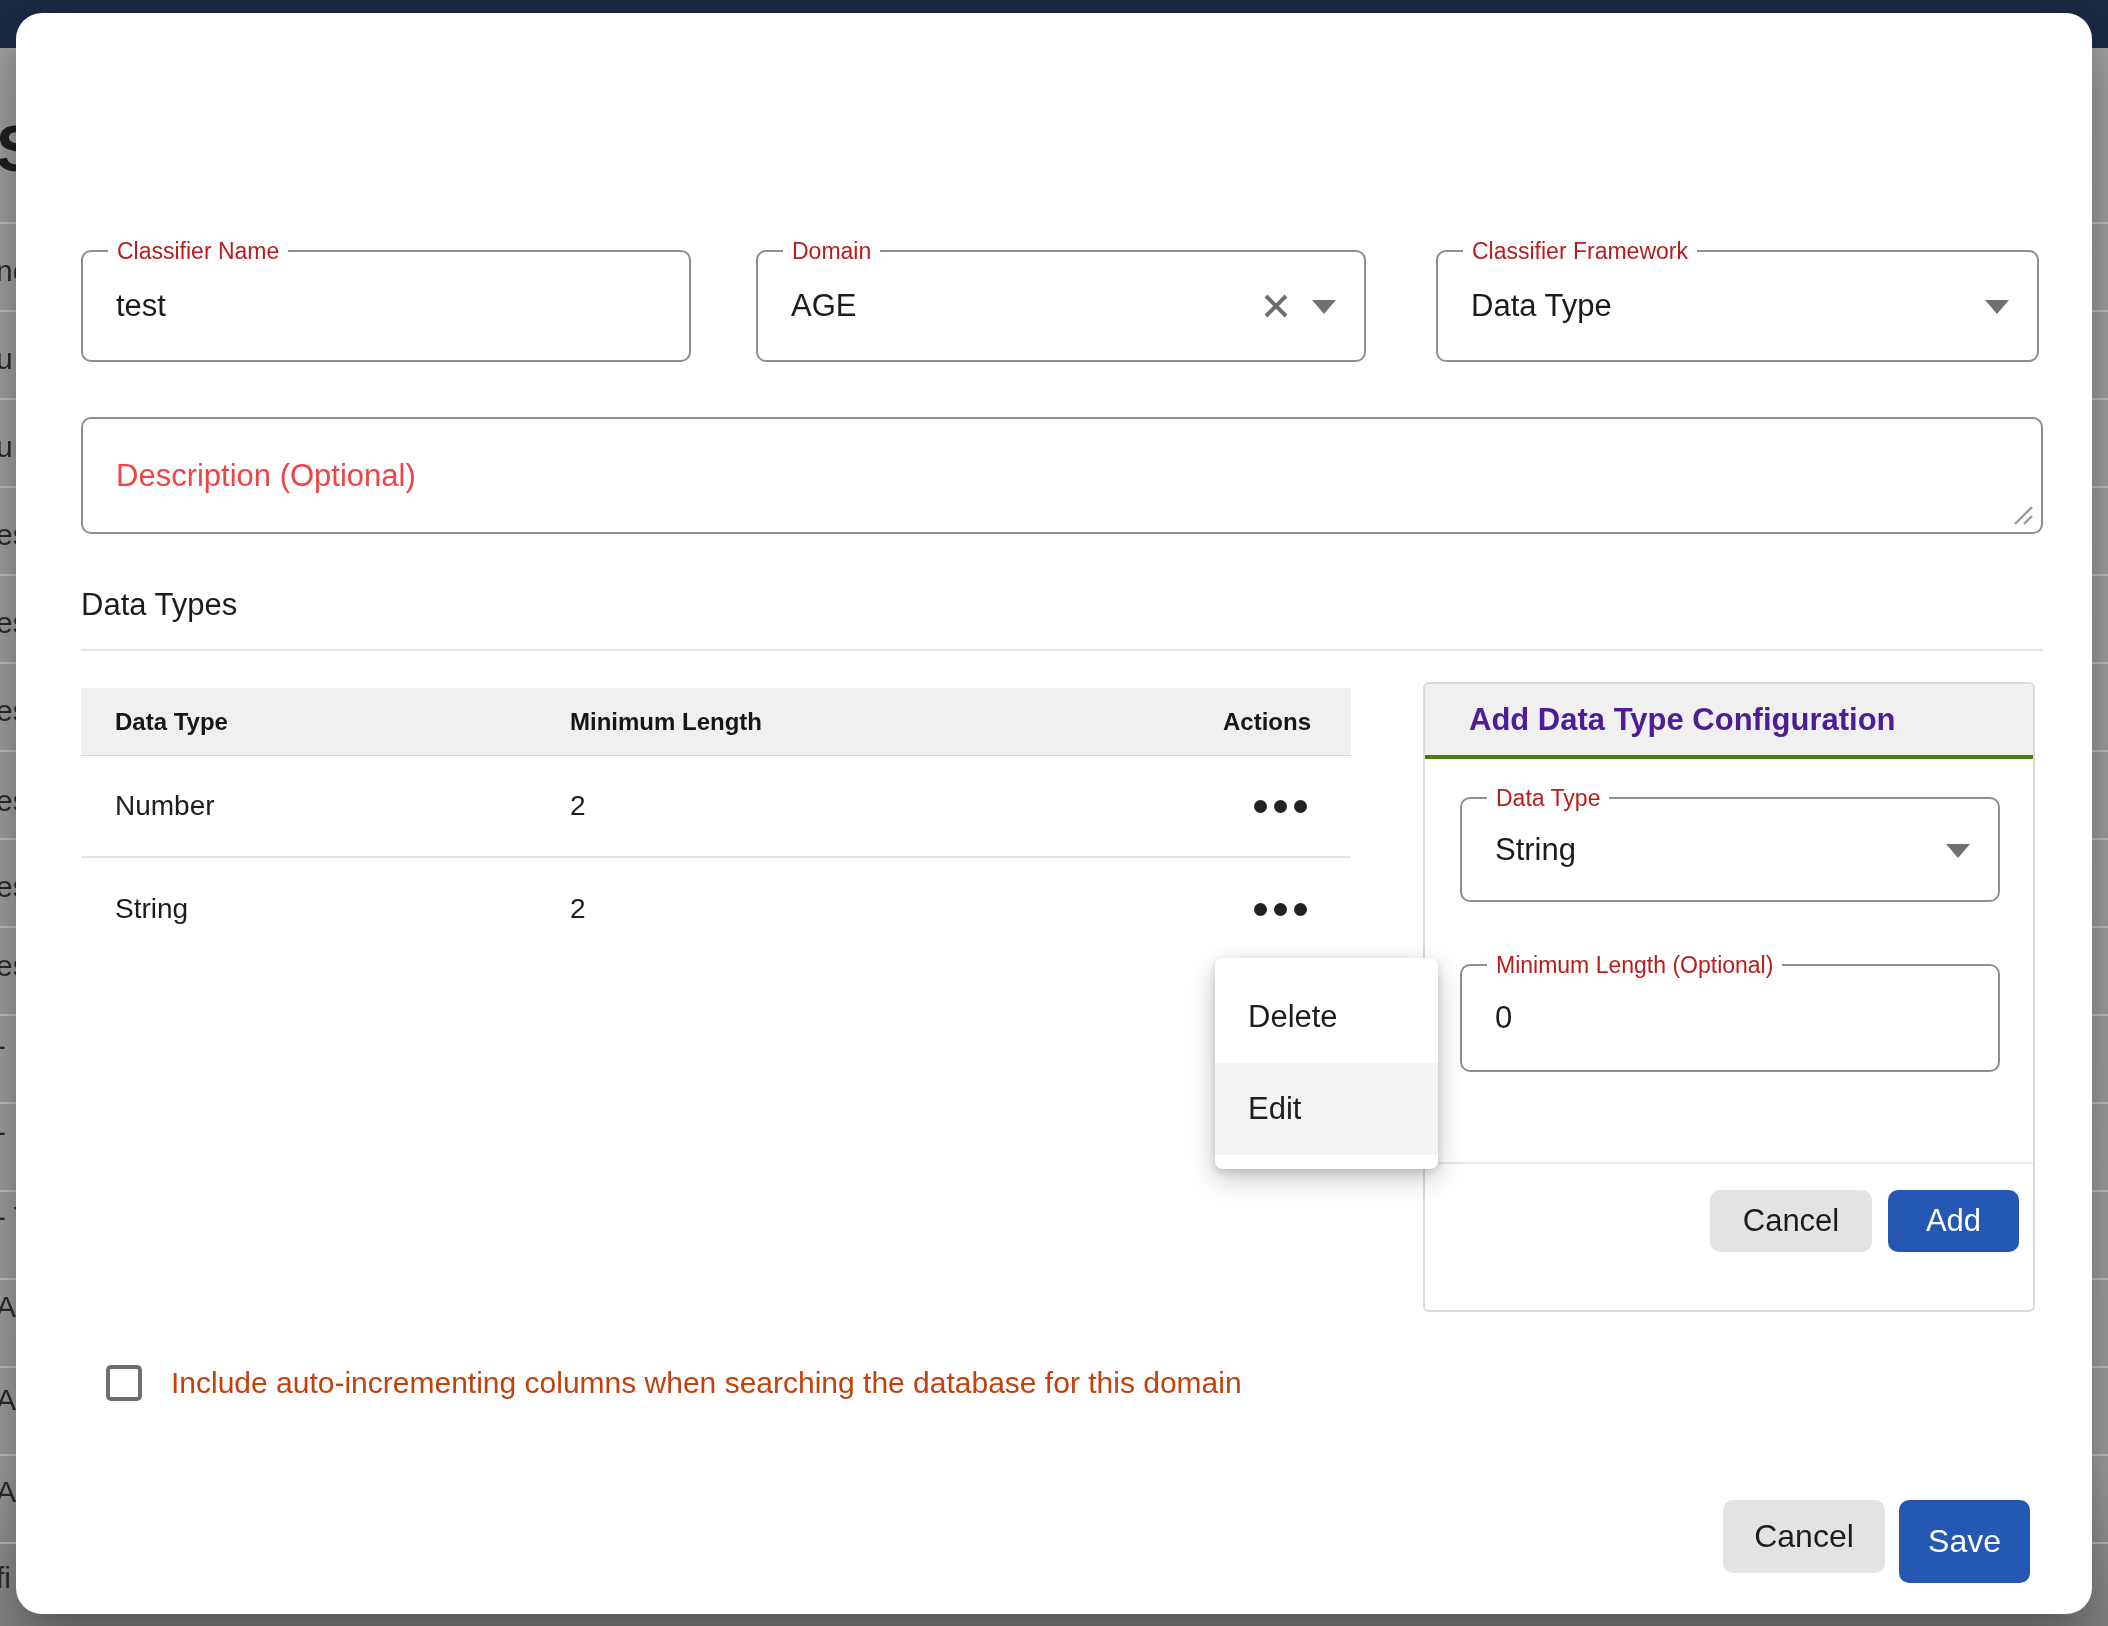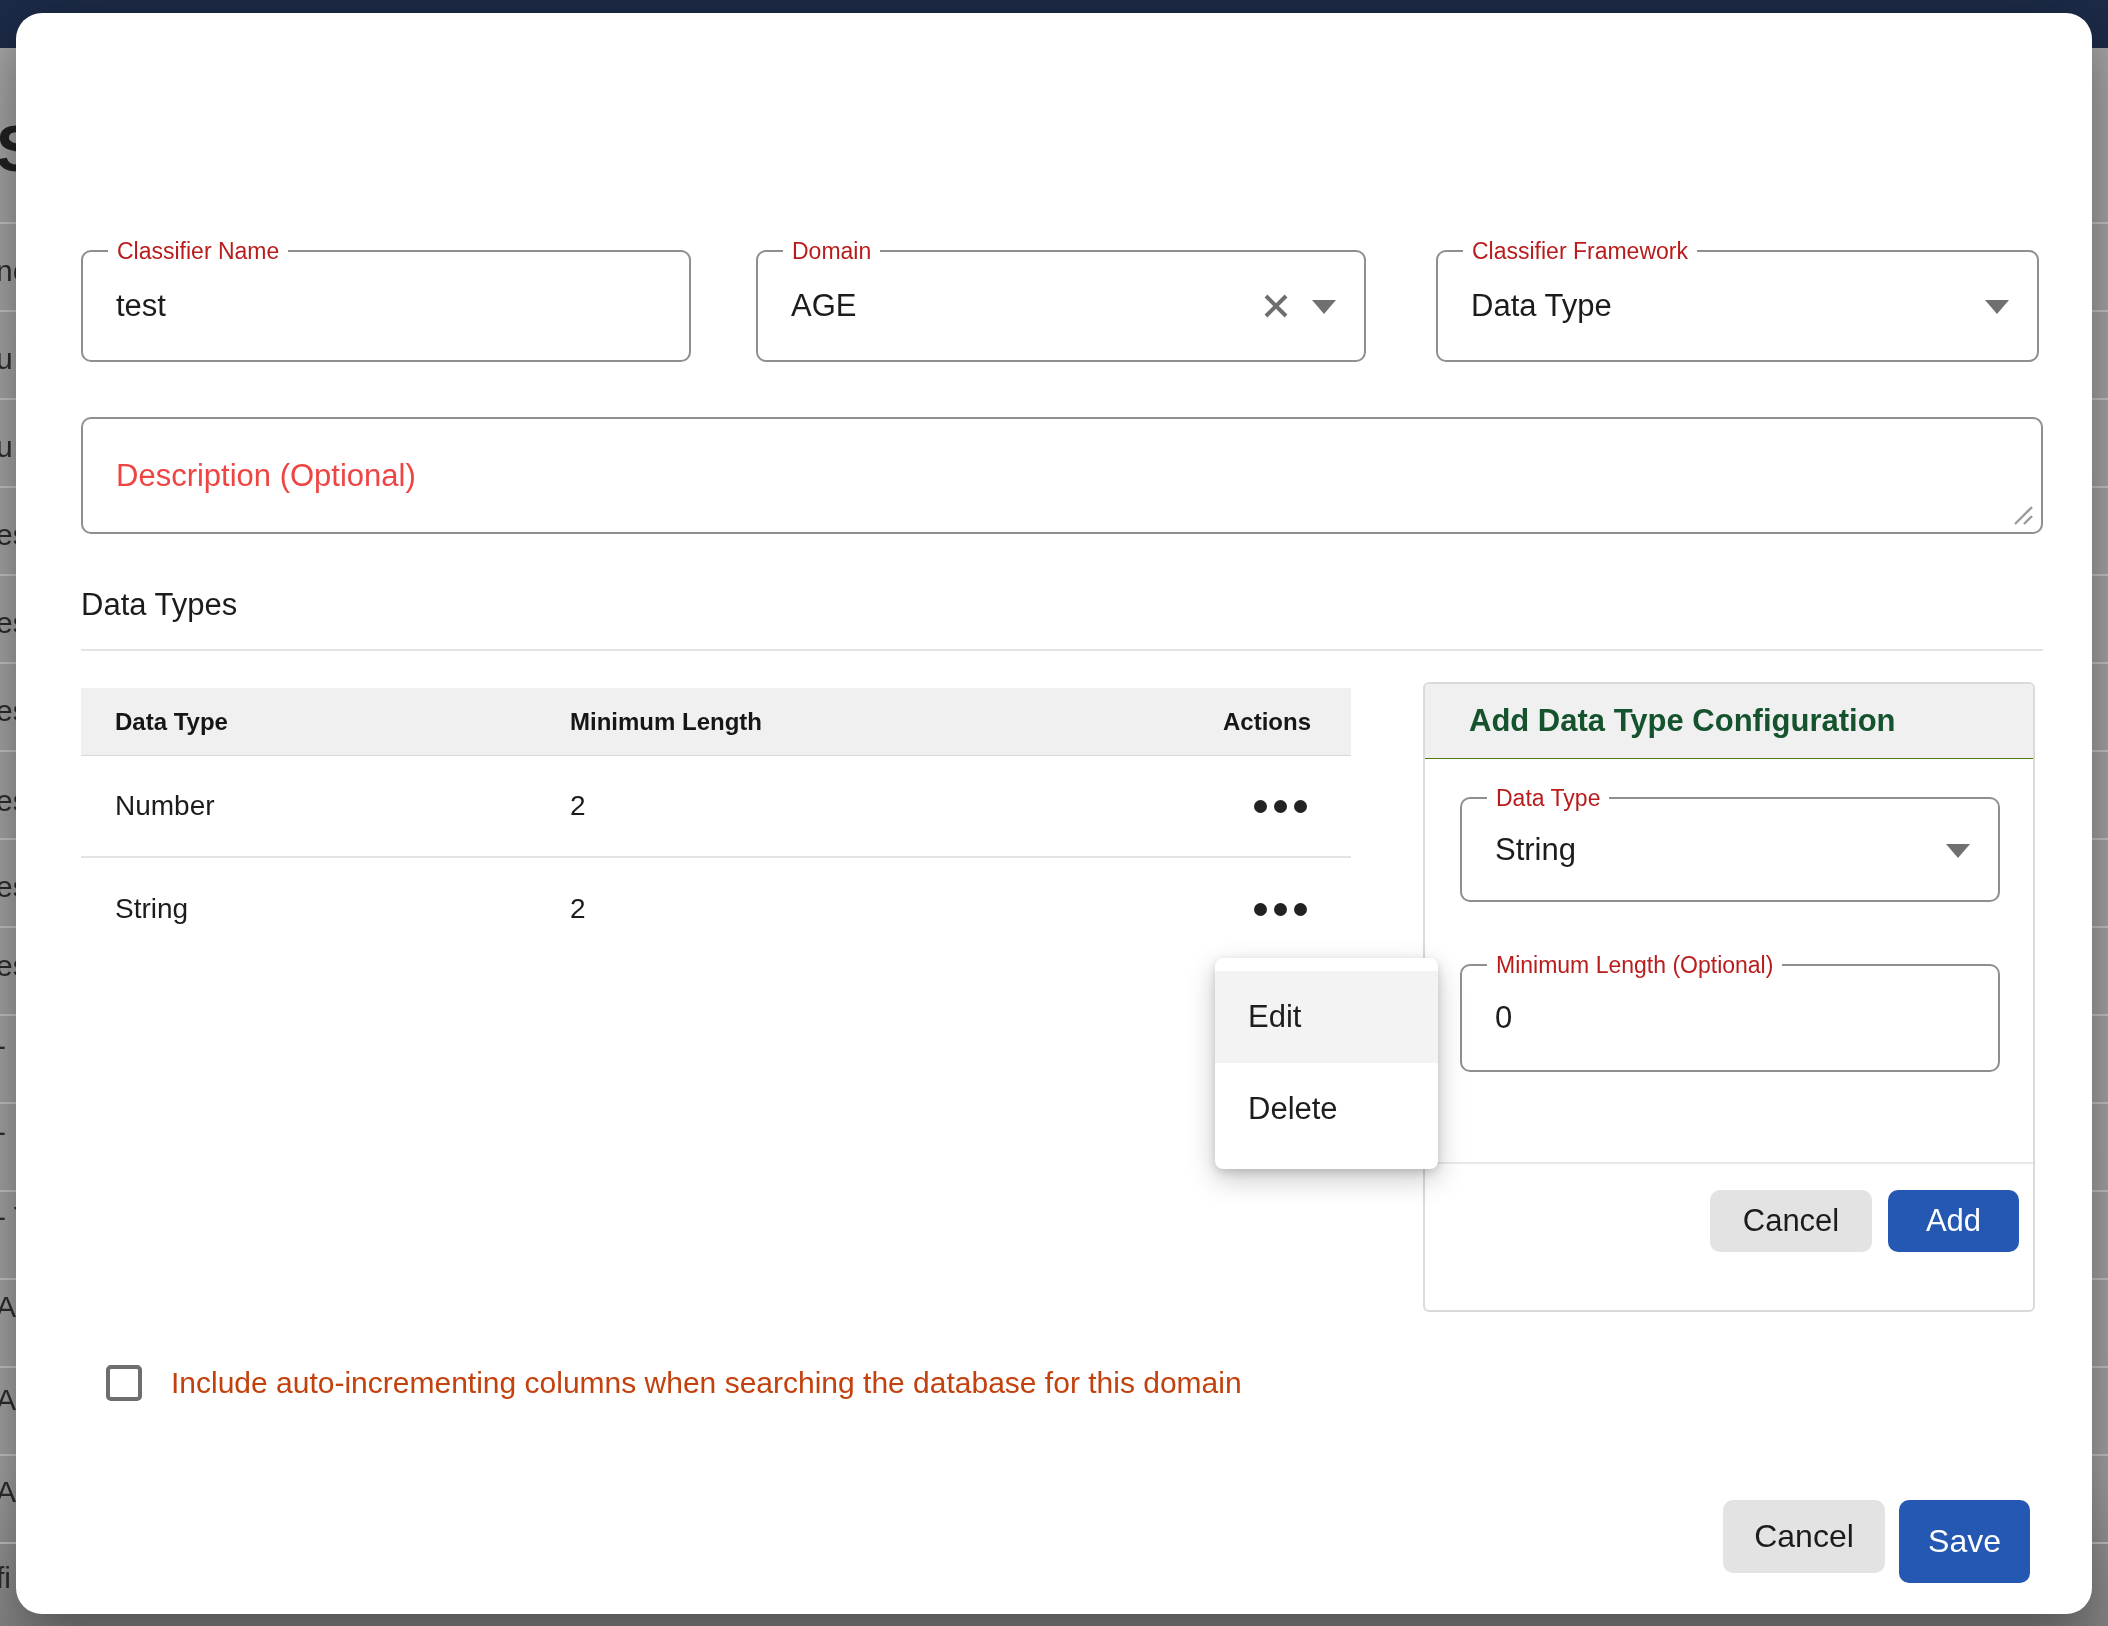--- a/index.html
+++ b/index.html
@@ -61,23 +61,23 @@
   .ctx-menu { position:absolute; left:1199px; top:945px; width:223px; padding:13px 0 14px;
     background:#fff; border-radius:8px; z-index:4;
     box-shadow:0 10px 28px rgba(0,0,0,.22), 0 3px 8px rgba(0,0,0,.14); }
   .ctx-item { height:92px; display:flex; align-items:center; padding-left:33px;
     font-size:31px; color:#1d1d1d; cursor:pointer; }
   .ctx-item.highlight { background:#f3f3f3; }
 
   
   .panel { position:absolute; left:1407px; top:669px; width:612px; height:630px;
     background:#fff; border:2px solid #dadada; border-radius:6px; }
-  .panel-header { height:75px; background:#f0f0f0; border-bottom:1px solid #4d7c0f;
+  .panel-header { height:75px; background:#f0f0f0; border-bottom:4px solid #4d7c0f;
     display:flex; align-items:center; padding-left:44px; border-radius:4px 4px 0 0;
-    font-size:31px; font-weight:bold; color:#14532d; }
+    font-size:31px; font-weight:bold; color:#4c1d95; }
   .panel-divider { position:absolute; left:0; right:0; top:478px; border-top:2px solid #e9e9e9; }
   .panel-actions { position:absolute; right:14px; top:506px; display:flex; gap:16px; }
 
   
   .btn { border:none; border-radius:10px; font-size:31px; cursor:pointer;
     font-family:"Liberation Sans","DejaVu Sans",sans-serif; }
   .btn.gray { background:#e3e3e3; color:#1c1c1c; }
   .btn.blue { background:#2458b3; color:#fff; }
   .btn.panel-cancel { width:162px; height:62px; }
   .btn.panel-add { width:131px; height:62px; }
@@ -178,22 +178,22 @@
         <button class="dots-btn" aria-label="row actions">
           <i></i>
             <i></i>
             <i></i>
         </button>
       </span>
     </div>
   </div>
 
   <div class="ctx-menu">
+    <div class="ctx-item">Delete</div>
     <div class="ctx-item highlight">Edit</div>
-    <div class="ctx-item">Delete</div>
   </div>
 
   <div class="panel">
     <div class="panel-header">
       <span>Add Data Type Configuration</span>
     </div>
 
     <div class="ofield" style="left:35px; top:113px; width:540px; height:105px;">
       <span class="olabel">Data Type</span>
       <span class="ovalue">String</span>

